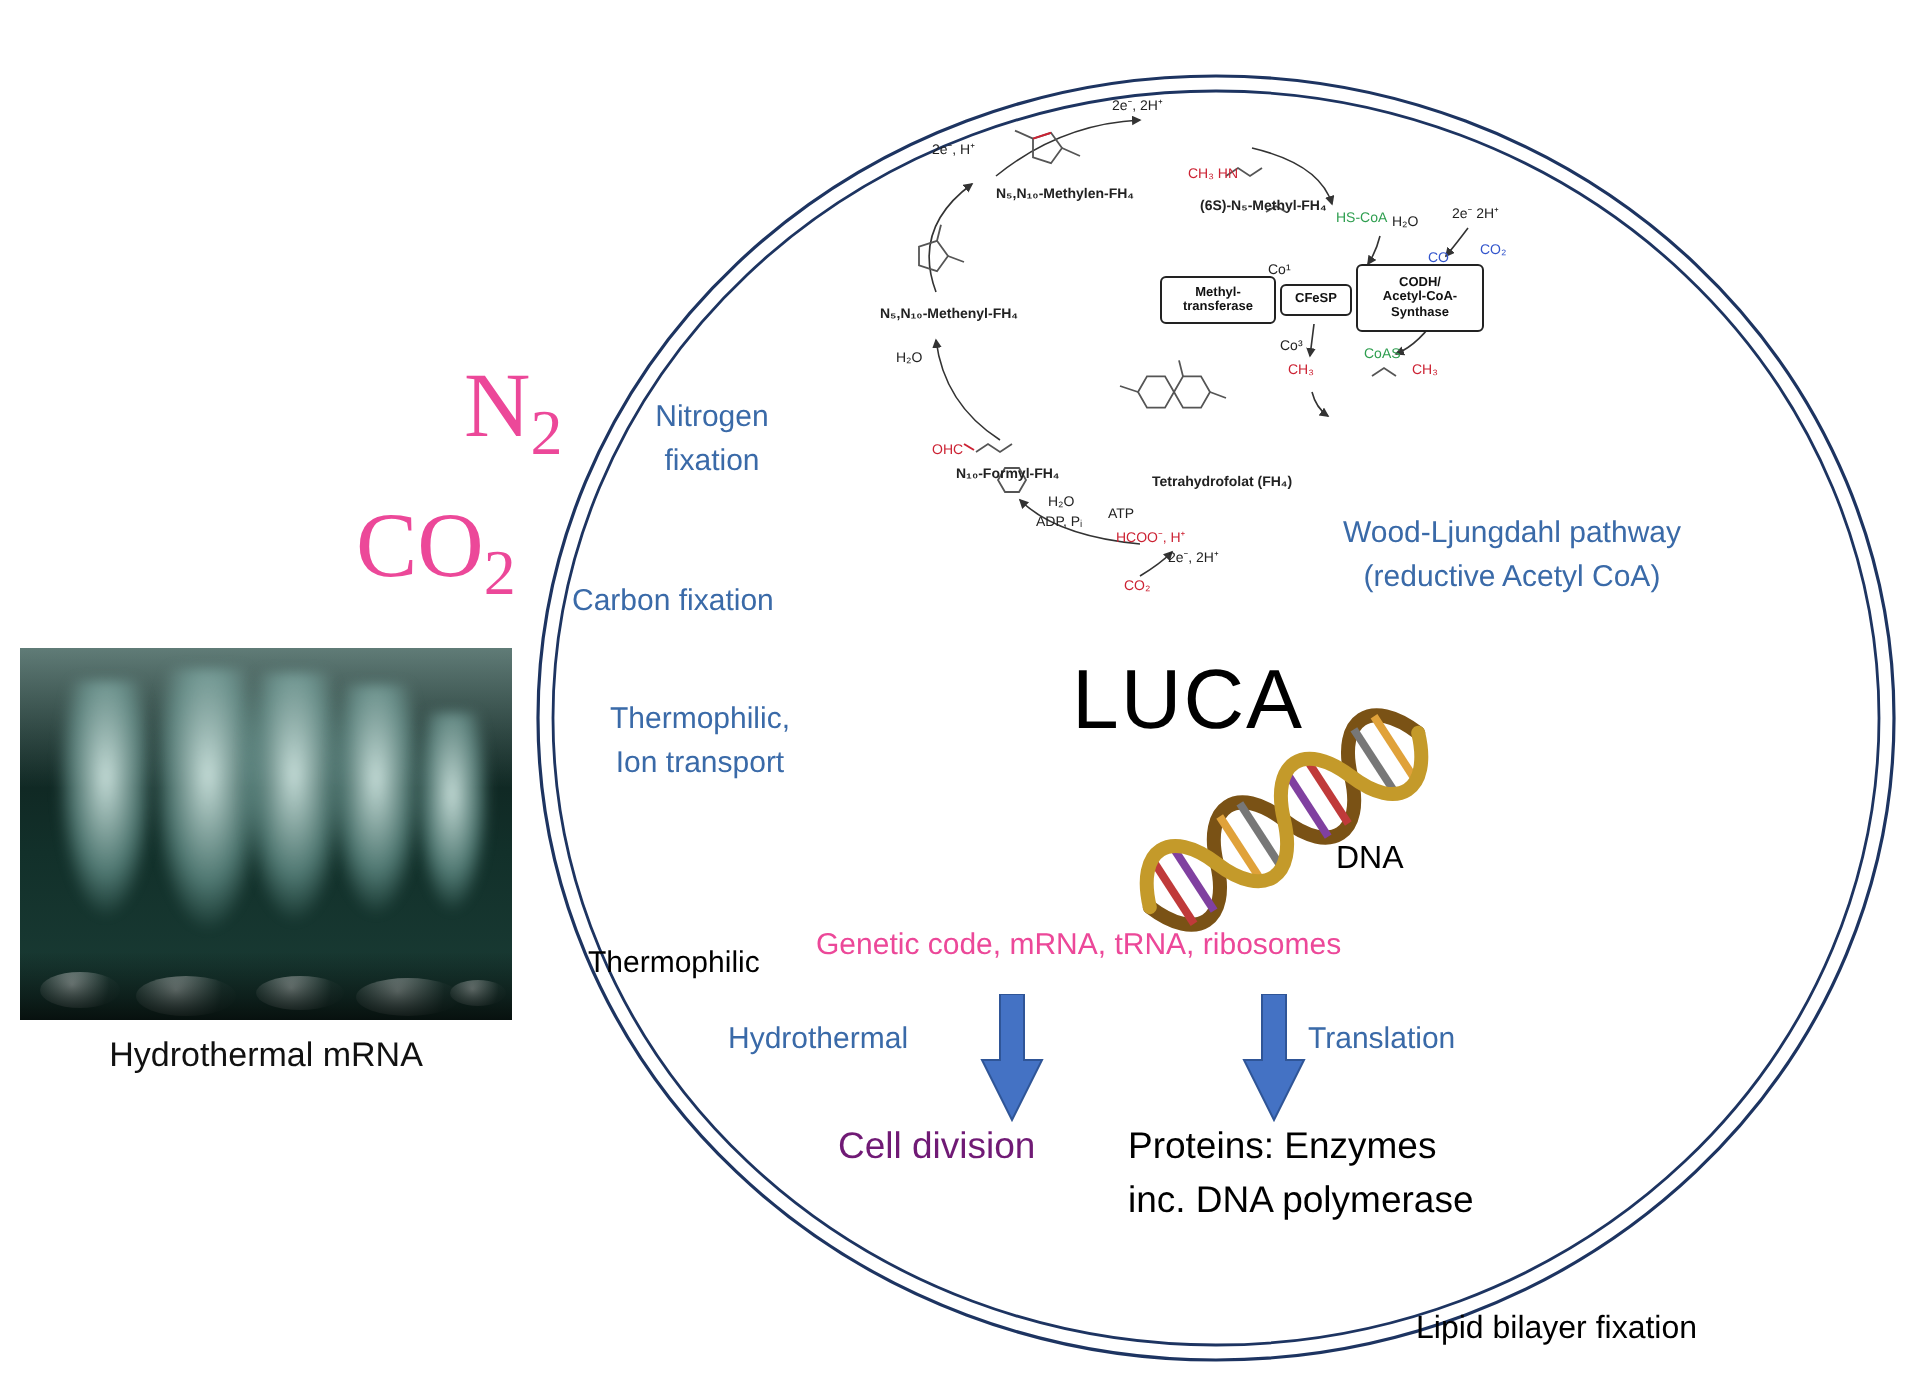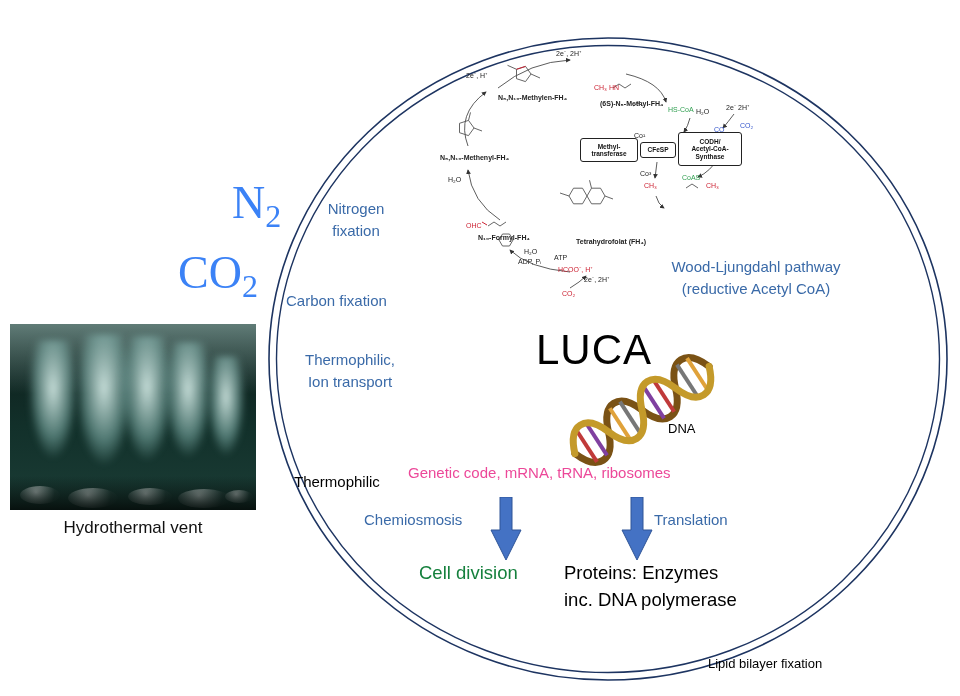--- a/index.html
+++ b/index.html
@@ -5,21 +5,21 @@
   html,body{margin:0;padding:0;}
   body{
     width:960px;height:696px;position:relative;overflow:hidden;
     background:#ffffff;font-family:"Liberation Sans",sans-serif;color:#111;
   }
   .abs{position:absolute;}
   .pre{white-space:pre-line;}
   .blue{color:var(--label_blue);}
   .center{text-align:center;}
   
-  .mol{font-family:"Liberation Serif","DejaVu Serif",serif;color:#3b82f6;}
+  .mol{font-family:"Liberation Serif","DejaVu Serif",serif;color:#ec4899;}
   .mol .big{font-size:46px;line-height:1;}
   .mol .subn{font-size:32px;vertical-align:-9px;}
   
   #pathway{left:428px;top:44px;width:362px;height:274px;}
   .pl{position:absolute;font-size:7px;line-height:1.1;white-space:nowrap;color:#222;}
   .kb{font-weight:bold;}
   .red{color:#cc2233;}
   .green{color:#2e9e4f;}
   .cblue{color:#3355cc;}
   .ebox{
@@ -34,21 +34,21 @@
     background:radial-gradient(50% 58% at 50% 32%,rgba(215,238,233,.92),rgba(150,202,196,.45) 55%,rgba(120,170,165,0) 80%);}
   .haze{position:absolute;left:0;top:0;width:100%;height:70px;
     background:linear-gradient(180deg,rgba(165,205,198,.55),rgba(165,205,198,0));}
   .rock{position:absolute;border-radius:50%;
     background:radial-gradient(circle at 40% 35%,rgba(200,210,208,.85),rgba(70,92,88,.25) 70%,rgba(0,0,0,0) 100%);}
   .seafloor{position:absolute;left:0;bottom:0;width:100%;height:34px;
     background:linear-gradient(0deg,rgba(5,12,10,.9),rgba(5,12,10,0));}
   .caption{font-size:17px;color:#111;}
   .lbl19{font-size:15px;line-height:1.47;}
   .lbl18{font-size:18.5px;line-height:1.45;}
-  .lbl17{font-size:13px;}
+  .lbl17{font-size:16px;}
   #luca-title{font-size:42px;letter-spacing:1px;color:#000;}
 </style>
 </head>
 <body>
 
 <svg class="abs" style="left:0;top:0;" width="960" height="696" viewBox="0 0 960 696">
   <ellipse cx="608" cy="359" rx="339" ry="321" fill="none" stroke="var(--membrane)" stroke-width="1.6"></ellipse>
   <ellipse cx="608" cy="359" rx="331.5" ry="313.5" fill="none" stroke="var(--membrane)" stroke-width="1.4"></ellipse>
 </svg>
 
@@ -66,21 +66,21 @@
   <div class="plume" style="left:104px;bottom:14px;width:66px;height:160px;"></div>
   <div class="plume" style="left:148px;bottom:20px;width:60px;height:148px;"></div>
   <div class="plume" style="left:192px;bottom:26px;width:48px;height:128px;"></div>
   <div class="rock" style="left:10px;bottom:6px;width:40px;height:18px;"></div>
   <div class="rock" style="left:58px;bottom:2px;width:50px;height:20px;"></div>
   <div class="rock" style="left:118px;bottom:5px;width:44px;height:17px;"></div>
   <div class="rock" style="left:168px;bottom:2px;width:52px;height:19px;"></div>
   <div class="rock" style="left:215px;bottom:7px;width:28px;height:13px;"></div>
   <div class="seafloor"></div>
 </div>
-<div class="abs caption center" style="left:10px;top:518px;width:246px;">Hydrothermal vent</div>
+<div class="abs caption center" style="left:10px;top:518px;width:246px;">Hydrothermal mRNA</div>
 
 <div class="abs" id="pathway">
 
   <svg width="362" height="274" viewBox="0 0 362 274" style="position:absolute;left:0;top:0;">
     <defs>
       <marker id="ah" markerWidth="7" markerHeight="7" refX="5" refY="3" orient="auto">
         <path d="M0,0 L6,3 L0,6 z" fill="#333"></path>
       </marker>
     </defs>
     <g fill="none" stroke="#333" stroke-width="0.8" marker-end="url(#ah)">
@@ -175,27 +175,27 @@
       <line x1="54" y1="-19" x2="54" y2="19" stroke="#777777"></line>
       <line x1="66" y1="-19" x2="66" y2="19" stroke="#e0a23a"></line>
     </g>
     <path d="M-80,0 C-70,-28 -50,-28 -40,0 C-30,28 -10,28 0,0 C10,-28 30,-28 40,0 C50,28 70,28 80,0" fill="none" stroke="#c49a2a" stroke-width="7" stroke-linecap="round"></path>
   </g>
 </svg>
 <div class="abs lbl17" style="left:668px;top:421px;color:#000;">DNA</div>
 
 <div class="abs lbl19" style="left:408px;top:462px;color:#ec4899;">Genetic code, mRNA, tRNA, ribosomes</div>
 
-<div class="abs blue lbl19" style="left:364px;top:509px;">Chemiosmosis</div>
+<div class="abs blue lbl19" style="left:364px;top:509px;">Hydrothermal</div>
 <div class="abs blue lbl19" style="left:654px;top:509px;">Translation</div>
 
 <svg class="abs" style="left:490px;top:497px;" width="32" height="64" viewBox="0 0 32 64">
   <polygon points="10,0 22,0 22,33 31,33 16,63 1,33 10,33" fill="var(--arrow_blue)" stroke="#2f5597" stroke-width="1"></polygon>
 </svg>
 <svg class="abs" style="left:621px;top:497px;" width="32" height="64" viewBox="0 0 32 64">
   <polygon points="10,0 22,0 22,33 31,33 16,63 1,33 10,33" fill="var(--arrow_blue)" stroke="#2f5597" stroke-width="1"></polygon>
 </svg>
 
-<div class="abs lbl18" style="left:419px;top:560px;color:#15803d;">Cell division</div>
+<div class="abs lbl18" style="left:419px;top:560px;color:#701a75;">Cell division</div>
 <div class="abs lbl18 pre" style="left:564px;top:560px;color:#000;">Proteins: Enzymes
 inc. DNA polymerase</div>
 
 <div class="abs lbl17" style="left:708px;top:656px;color:#000;">Lipid bilayer fixation</div>
 
 </body></html>

